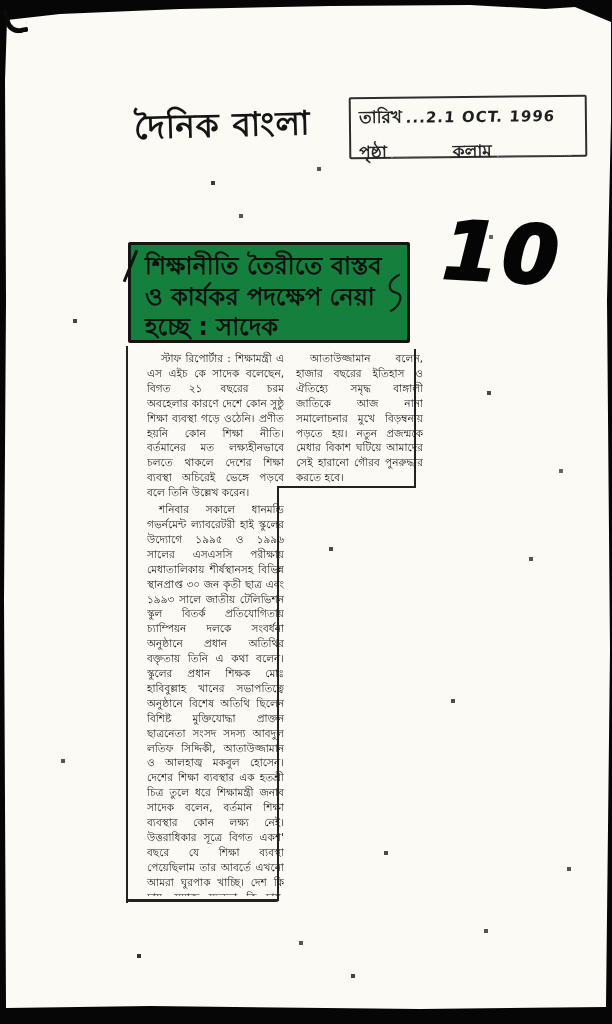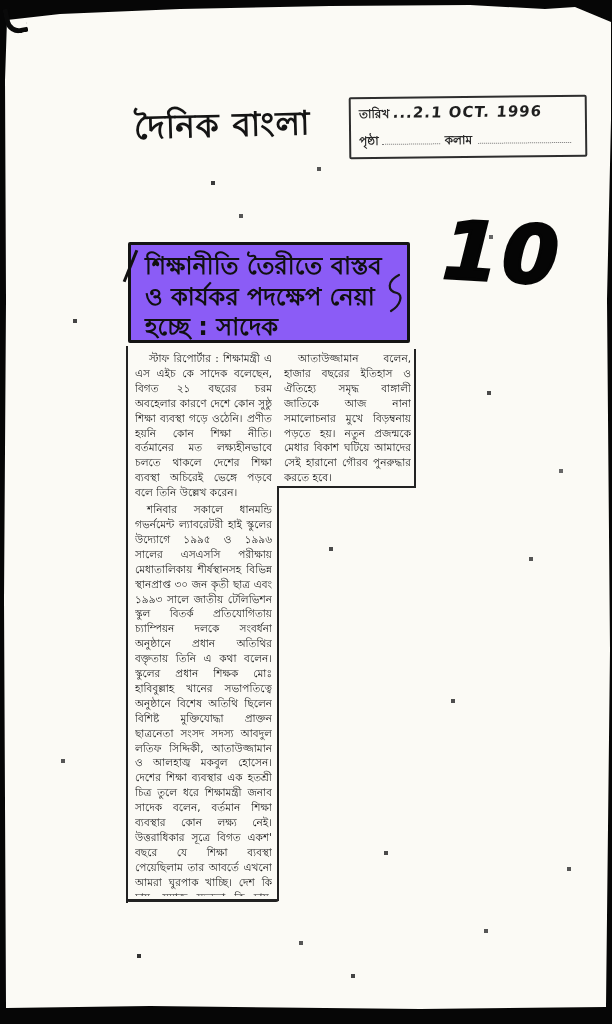--- a/index.html
+++ b/index.html
@@ -42,40 +42,40 @@
     font-size:33px;font-weight:bold;color:#141414;letter-spacing:1px;
     transform:rotate(-1.5deg);white-space:nowrap;
   }
   
   .stamp{
     position:absolute;left:349px;top:96px;width:238px;height:62px;
     border:2px solid #2e2e2e;border-radius:2px;background:transparent;
     transform:rotate(-0.6deg);color:#262626;padding:5px 8px 0 8px;box-sizing:border-box;
   }
   .stamp-row{display:flex;align-items:baseline;gap:4px;}
-  .stamp-label{font-size:12px;font-weight:bold;font-family:"DejaVu Sans",sans-serif;}
+  .stamp-label{font-size:17px;font-weight:bold;font-family:"DejaVu Sans",sans-serif;}
   .stamp-date{
     font-family:"DejaVu Sans", sans-serif;font-size:15px;font-weight:bold;
     transform:skewX(-5deg);letter-spacing:1px;color:#1f1f1f;white-space:nowrap;
   }
   .stamp-row2{display:flex;align-items:baseline;margin-top:7px;font-size:11px;font-weight:bold;}
   .stamp-gap{flex:0 0 58px;border-bottom:1px dotted #777;height:10px;margin:0 4px;}
   .stamp-gap2{flex:1;border-bottom:1px dotted #777;height:10px;margin:0 6px;}
   
   .handnum{
     position:absolute;left:443px;top:214px;
     font-family:"DejaVu Sans", sans-serif;font-size:80px;font-weight:900;font-style:italic;
     color:#050505;-webkit-text-stroke:3px #050505;letter-spacing:4px;
     transform:rotate(3deg);line-height:1;
   }
   
   .headline-box{
     position:absolute;left:128px;top:242px;width:282px;height:101px;
     border:3px solid #141414;border-radius:2px;box-sizing:border-box;
-    padding:6px 8px 0 14px;background:#8b5cf6;
+    padding:6px 8px 0 14px;background:#15803d;
   }
   .headline{
     margin:0;font-family:"DejaVu Sans", sans-serif;
     font-size:24px;line-height:1.28;font-weight:bold;color:#101010;
   }
   .pen-slash{
     position:absolute;left:-2px;top:4px;width:3px;height:34px;background:#111;
     transform:rotate(22deg);
   }
   .pen-squiggle{position:absolute;right:2px;top:28px;}
@@ -84,20 +84,21 @@
   .rule-left   {left:126px;top:346px;width:2px;height:557px;}
   .rule-bottom {left:126px;top:899px;width:153px;height:3px;border-radius:0 0 3px 3px;}
   .rule-step-v {left:277px;top:487px;width:2px;height:414px;}
   .rule-step-h {left:277px;top:486px;width:139px;height:2px;}
   .rule-right  {left:414px;top:349px;width:2px;height:139px;}
   
   .col{
     position:absolute;overflow:hidden;color:#1d1d1d;
     font-size:10.5px;line-height:1.42;text-align:justify;
     font-family:"DejaVu Sans", sans-serif;
+    margin-left:12px;
   }
   .col p{margin:0 0 2px 0;text-indent:12px;}
   .col p:first-child{text-indent:14px;}
   .col-left {left:135px;top:351px;width:137px;height:545px;}
   .col-right{left:284px;top:351px;width:127px;height:134px;}
 </style>
 </head>
 <body>
 
 <div class="page">

